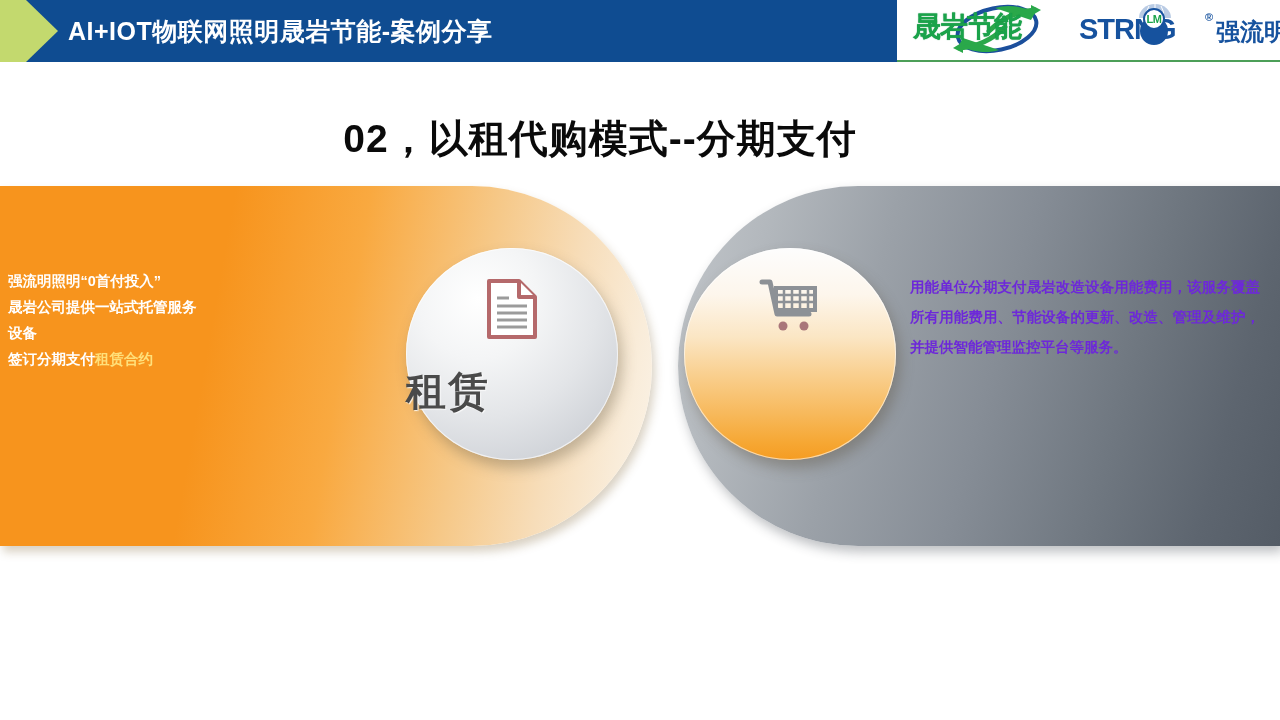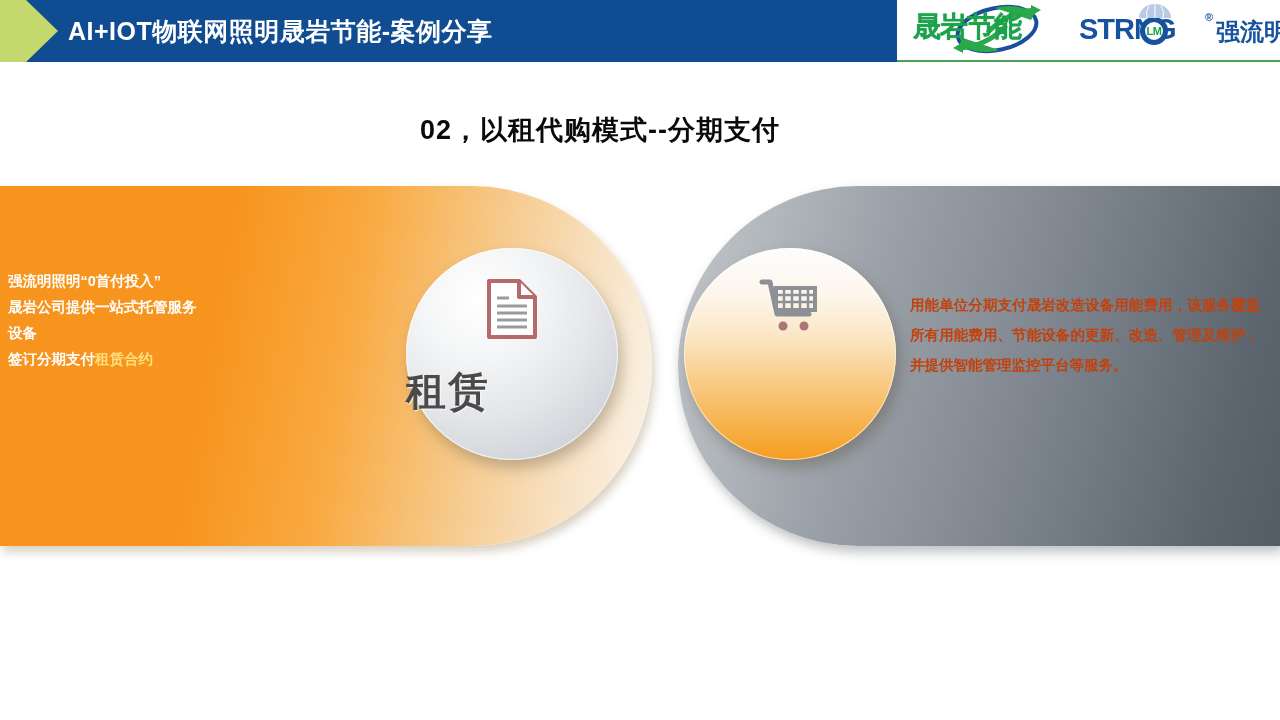--- a/index.html
+++ b/index.html
@@ -28,32 +28,32 @@
   .brand-cn{position:absolute;left:16px;top:9px;font-size:28px;font-weight:bold;color:#1aa34a;
      letter-spacing:-1px;z-index:3;white-space:nowrap;text-shadow:0 0 1px #0d8a3c;}
   .swoosh{position:absolute;left:52px;top:2px;width:96px;height:56px;z-index:2;}
 
   
   .strong-wrap{position:absolute;left:182px;top:6px;height:50px;z-index:3;}
   .strong-txt{position:absolute;left:0;top:8px;font-size:29px;font-weight:bold;color:#16529e;
      letter-spacing:-1px;white-space:nowrap;font-family:"Liberation Sans",sans-serif;}
   .strong-o{position:absolute;left:61px;top:12px;width:28px;height:28px;border-radius:50%;
      background:#16529e;}
-  .strong-lm{position:absolute;left:64px;top:15px;width:22px;height:22px;border-radius:50%;
+  .strong-lm{position:absolute;left:64px;top:3px;width:22px;height:22px;border-radius:50%;
      background:#ffffff;border:2px solid #16529e;box-sizing:border-box;
      display:flex;align-items:center;justify-content:center;
      font-size:11px;font-weight:bold;color:#1aa34a;letter-spacing:-.5px;}
   .strong-rays{position:absolute;left:58px;top:-2px;width:36px;height:16px;}
   .reg-mark{position:absolute;left:126px;top:6px;font-size:11px;color:#16529e;font-weight:bold;}
   .brand-cn2{position:absolute;left:137px;top:11px;font-size:24px;font-weight:bold;color:#16529e;
      letter-spacing:0px;white-space:nowrap;}
 
   
   .slide-title{position:absolute;left:0;top:112px;width:1200px;text-align:center;
-     font-size:27px;font-weight:bold;color:#0a0a0a;letter-spacing:1px;white-space:nowrap;}
+     font-size:39px;font-weight:bold;color:#0a0a0a;letter-spacing:1px;white-space:nowrap;}
 
   
   .panel-left{position:absolute;left:0px;top:186px;width:652px;height:360px;
      border-radius:0 180px 180px 0;
      background:linear-gradient(100deg,#f7941d 0%,#f7941d 33%,#f9a940 52%,#f6c887 70%,#f7ddb9 83%,#f9ecd9 93%,#fbf4ea 100%);
      box-shadow:3px 6px 10px rgba(120,90,40,.28);}
   .panel-right{position:absolute;left:678px;top:186px;width:602px;height:360px;
      border-radius:180px 0 0 180px;
      background:linear-gradient(105deg,#c3c7cb 0%,#b3b8bd 14%,#9ba1a8 32%,#868d96 52%,#6f7780 72%,#5d656f 88%,#545c66 100%);
      box-shadow:3px 6px 12px rgba(50,55,65,.32);}
@@ -68,21 +68,21 @@
      box-shadow:0 0 0 1px rgba(255,255,255,.6) inset, 4px 8px 14px rgba(90,80,60,.38);}
   .circle-label{position:absolute;left:0;width:100%;top:116px;text-align:left;
      font-size:40px;font-weight:bold;color:#4a4a4a;letter-spacing:2px;
      text-shadow:1px 1px 1px rgba(255,255,255,.85);}
   .circle-icon{position:absolute;left:0;width:100%;top:30px;display:flex;justify-content:center;}
 
   
   .left-text{position:absolute;left:8px;top:268px;width:300px;color:#ffffff;
      font-size:14.5px;font-weight:bold;line-height:26px;}
   .left-text .hl{color:#ffe07a;font-family:Liberation Serif, serif;}
-  .right-text{position:absolute;left:910px;top:290px;width:350px;color:#c2410c;
+  .right-text{position:absolute;left:910px;top:272px;width:350px;color:#6d28d9;
      font-size:14.5px;font-weight:bold;line-height:30px;text-align:justify;}
 </style>
 </head>
 <body>
 
 <div class="slide">
 
   <div class="header">
     <div class="hdr-chevron"></div>
     <div class="hdr-title">AI+IOT物联网照明晟岩节能-案例分享</div>

